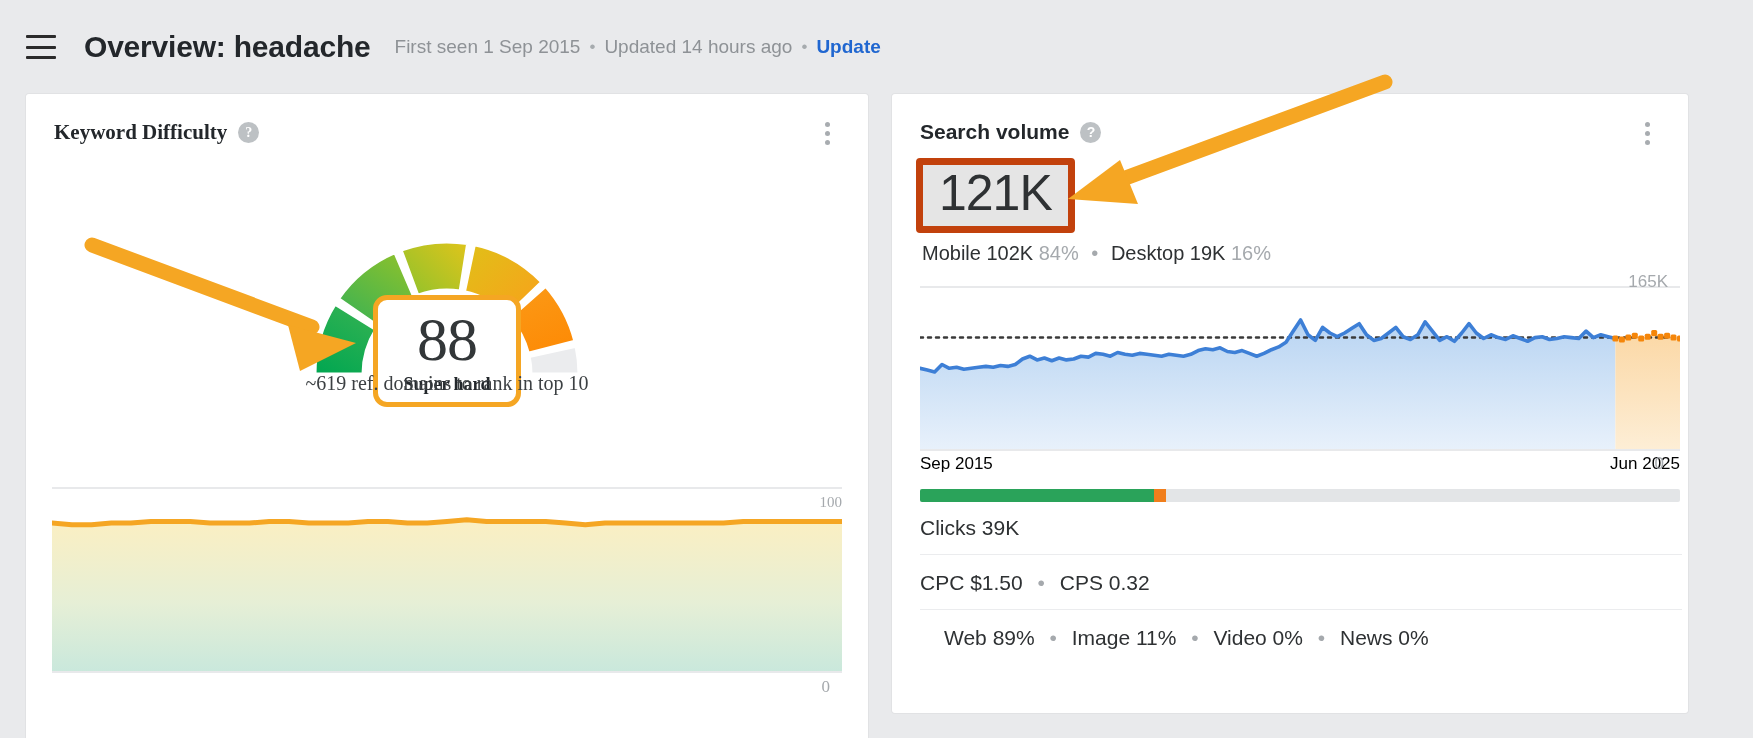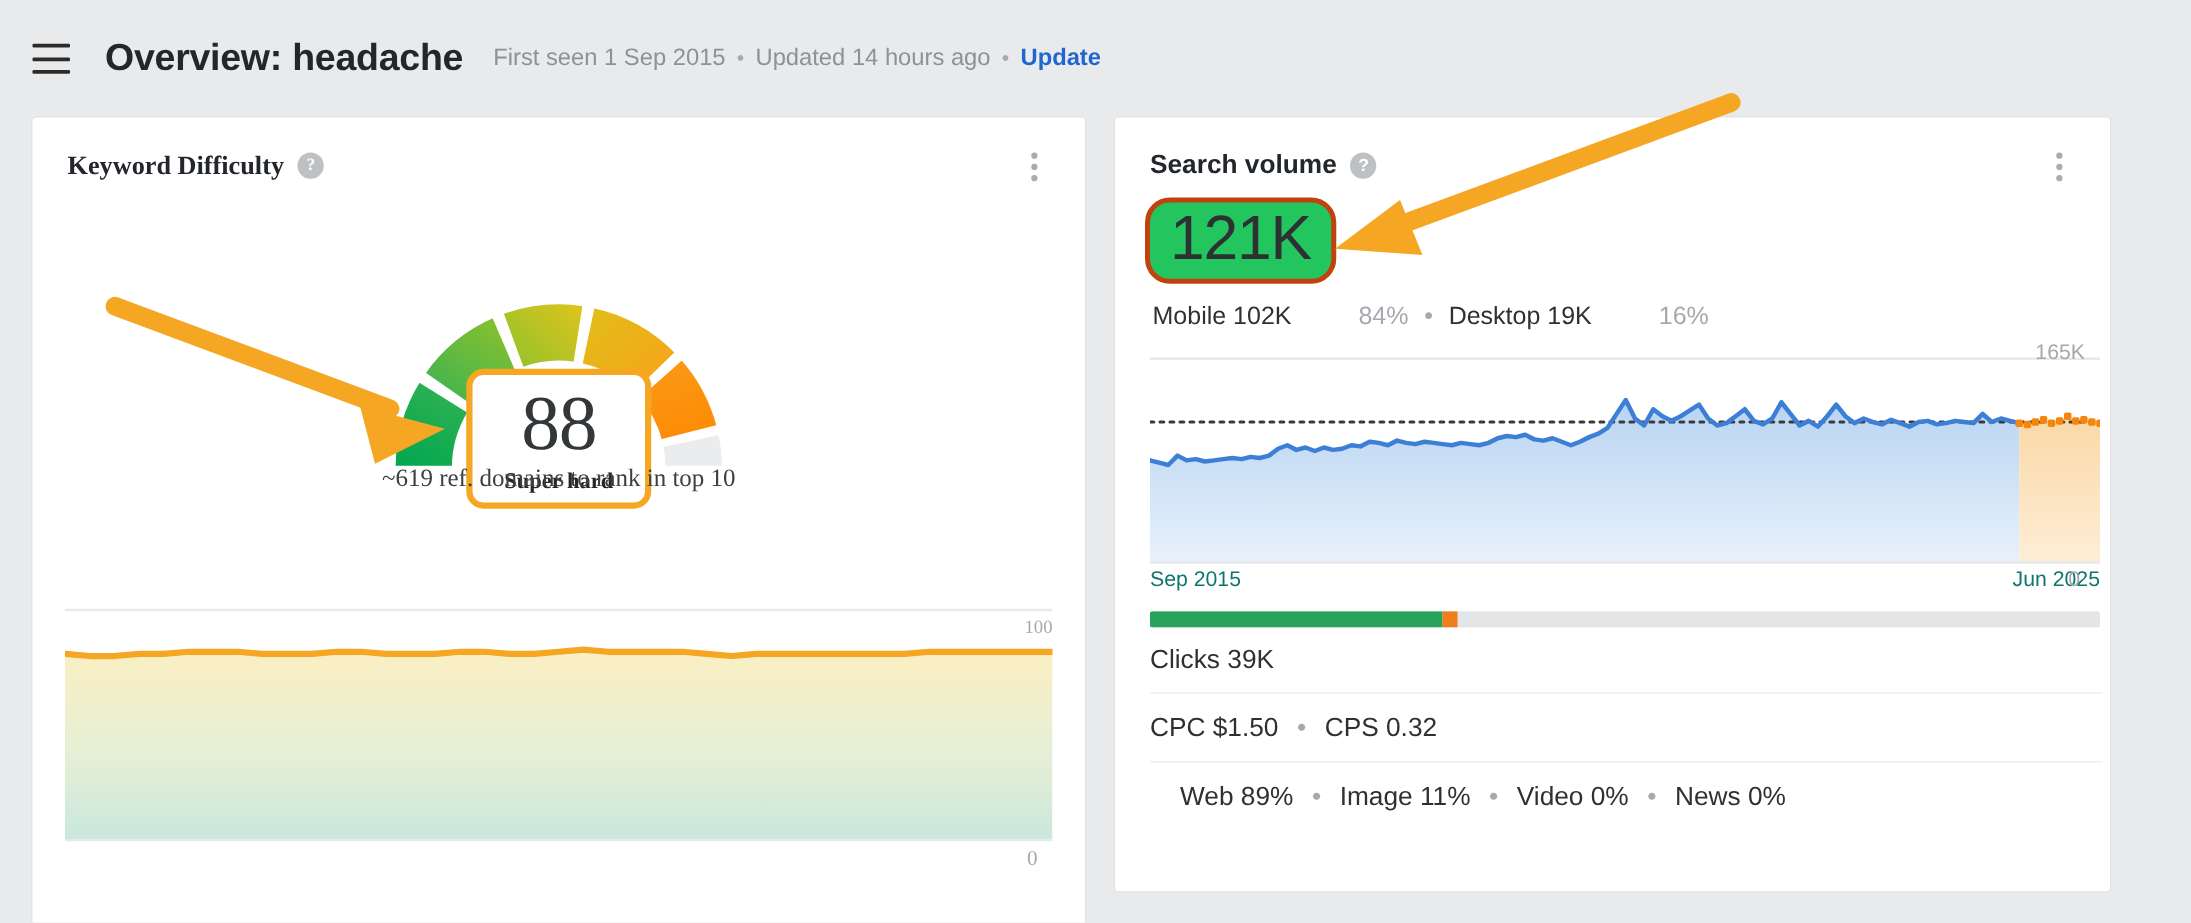--- a/index.html
+++ b/index.html
@@ -42,28 +42,28 @@
   .kd-label { font-size:18px; font-weight:bold; color:#23272b; margin-top:4px; }
   .kd-sub { position:absolute; left:0; top:278px; width:842px; text-align:center; font-size:20px; color:#3c4043; }
 
   
   .kd-chart { position:absolute; left:26px; top:390px; width:790px; height:190px; }
   .kd-axis-row { position:absolute; left:26px; top:583px; width:790px; display:flex; justify-content:space-between; font-size:17px; color:#a5a9ad; }
   .kd-right-top { position:absolute; right:26px; top:400px; font-size:15px; color:#a5a9ad; }
   .kd-right-bot { position:absolute; right:38px; top:583px; font-size:17px; color:#a5a9ad; }
 
   
-  .sv-badge { position:absolute; left:24px; top:64px; border:4px solid #c2410c; border-radius:20px; padding:2px 16px 6px 16px; background:#22c55e; }
+  .sv-badge { position:absolute; left:24px; top:64px; border:7px solid #c2410c; border-radius:4px; padding:2px 16px 6px 16px; background:#e5e5e5; }
   .sv-value { font-size:50px; color:#2e3133; line-height:1.06; font-weight:400; letter-spacing:-1px; }
   .sv-breakdown { position:absolute; left:30px; top:148px; font-size:20px; color:#2e3133; white-space:nowrap; }
-  .sv-breakdown .muted { color:#a5a9ad;margin-left:48px; }
+  .sv-breakdown .muted { color:#a5a9ad; }
   .sv-breakdown .sep { color:#a5a9ad; margin:0 7px; }
 
   .sv-chart { position:absolute; left:28px; top:190px; width:760px; height:168px; }
-  .sv-axis { position:absolute; left:28px; top:360px; width:760px; display:flex; justify-content:space-between; font-size:17px; color:#0f766e; }
+  .sv-axis { position:absolute; left:28px; top:360px; width:760px; display:flex; justify-content:space-between; font-size:17px; color:#000000; }
   .sv-right-top { position:absolute; right:20px; top:178px; font-size:17px; color:#a5a9ad; }
   .sv-right-bot { position:absolute; right:24px; top:360px; font-size:17px; color:#a5a9ad; }
 
   .clicks-bar { position:absolute; left:28px; top:395px; width:760px; height:13px; border-radius:2px; background:#e3e5e7; overflow:hidden; display:flex; }
   .clicks-bar .seg-green { background:#2aa35a; height:100%; }
   .clicks-bar .seg-orange { background:#f07e1c; height:100%; }
 
   .sv-row { position:absolute; left:28px; width:762px; font-size:21px; color:#2e3133; }
   .sv-row .sep { color:#a5a9ad; margin:0 9px; }
   #row-clicks { top:422px; }

